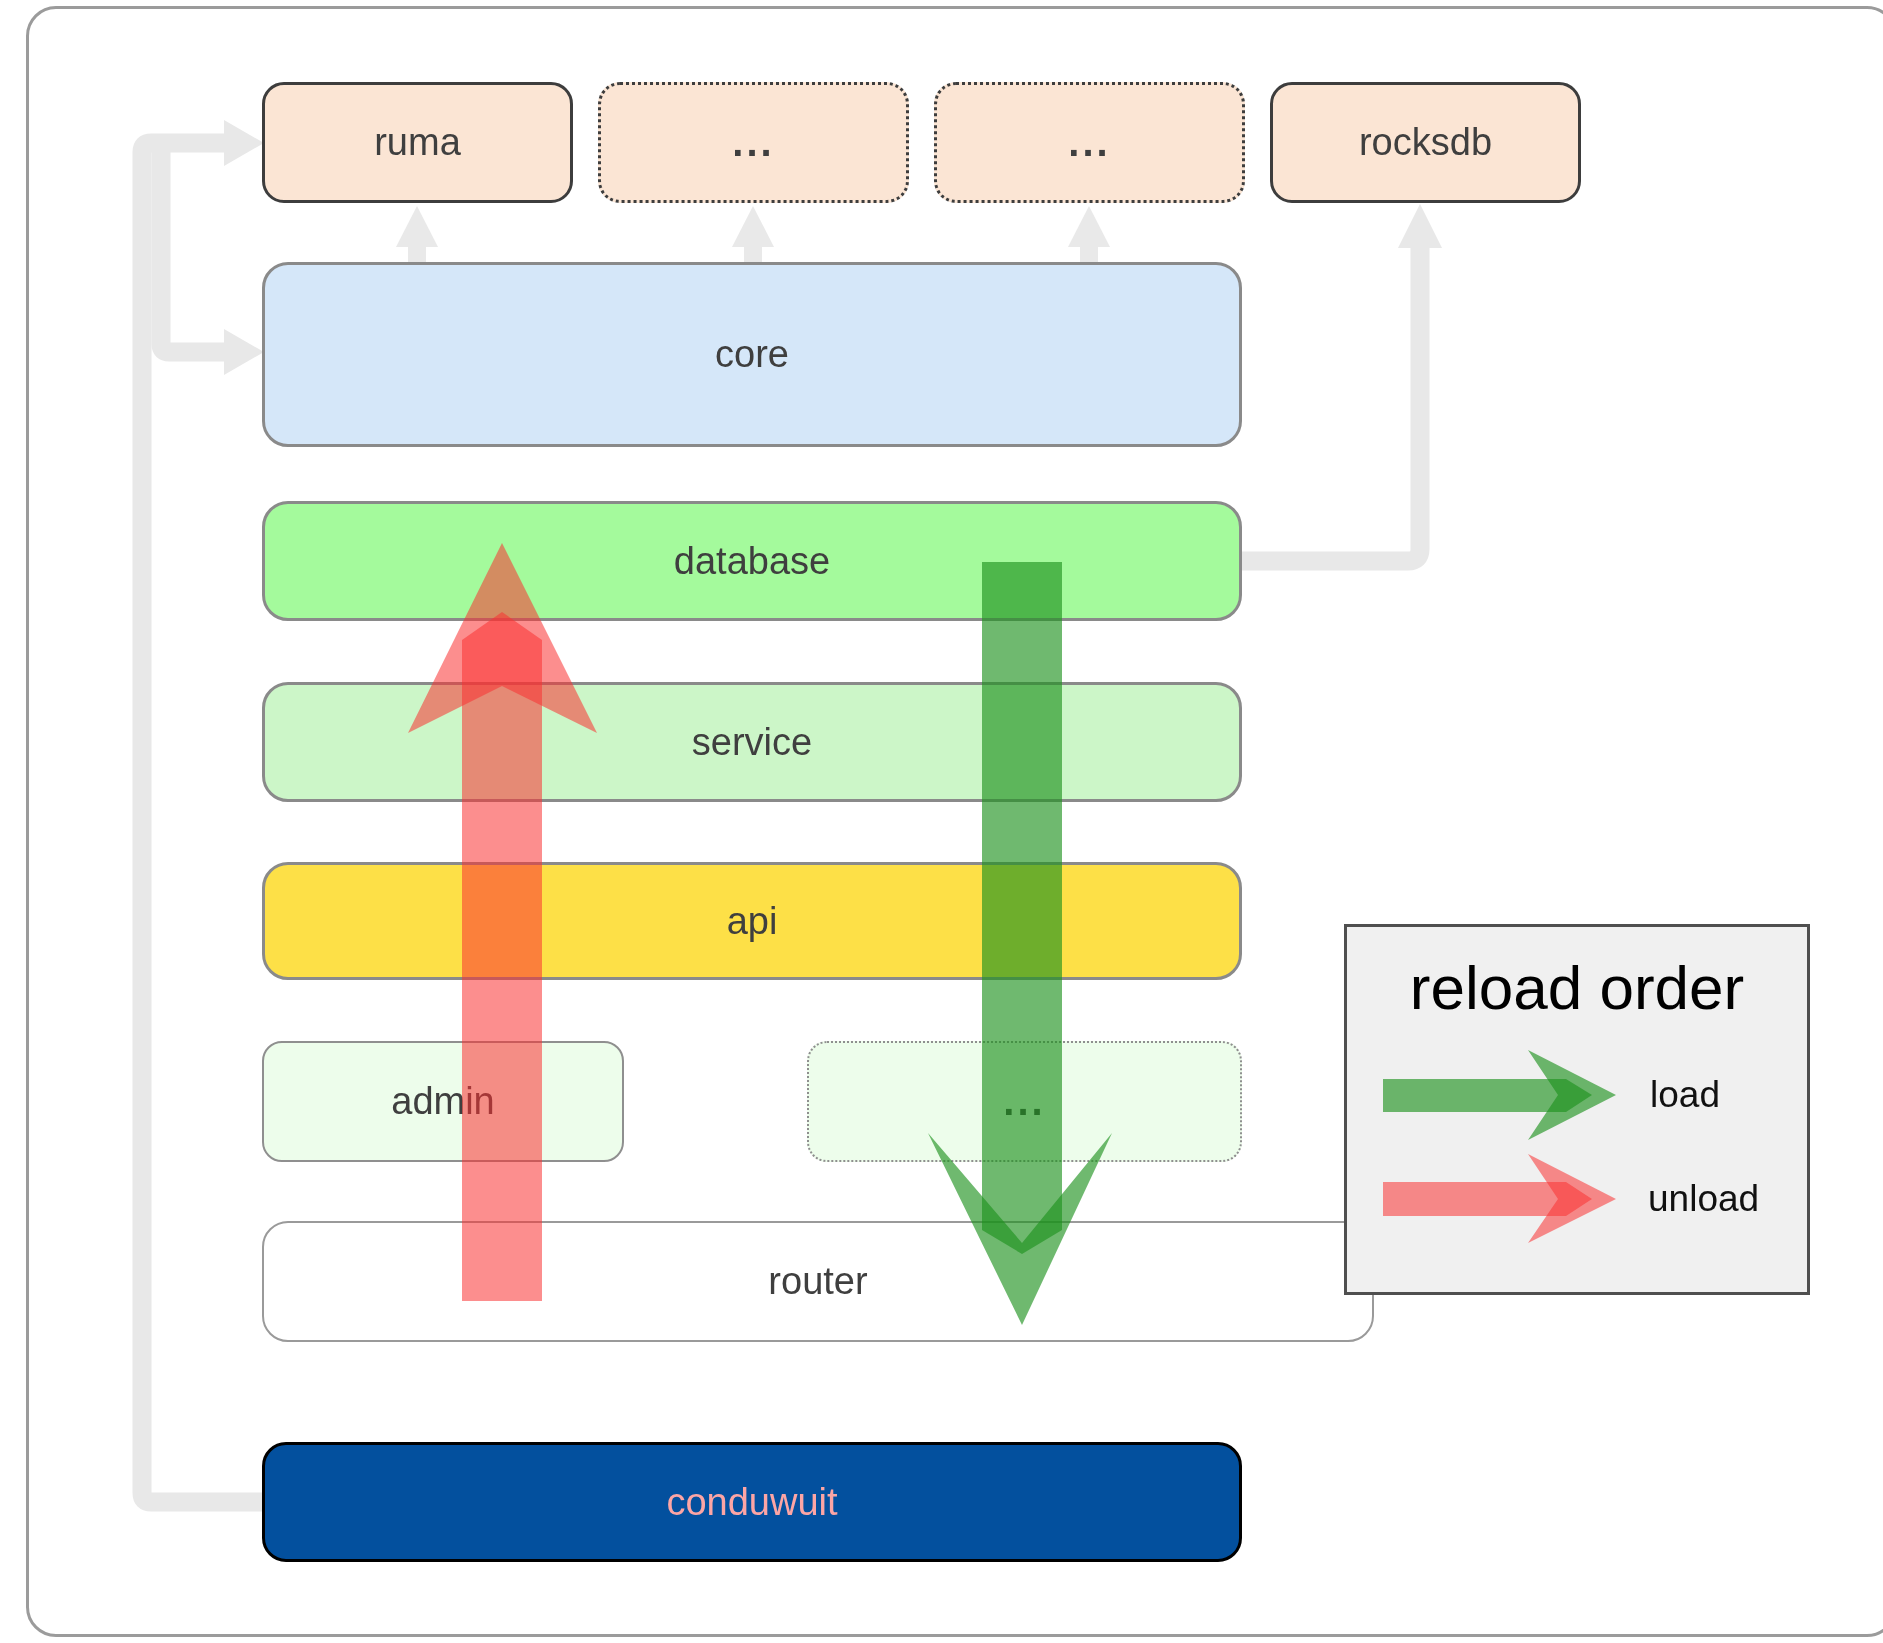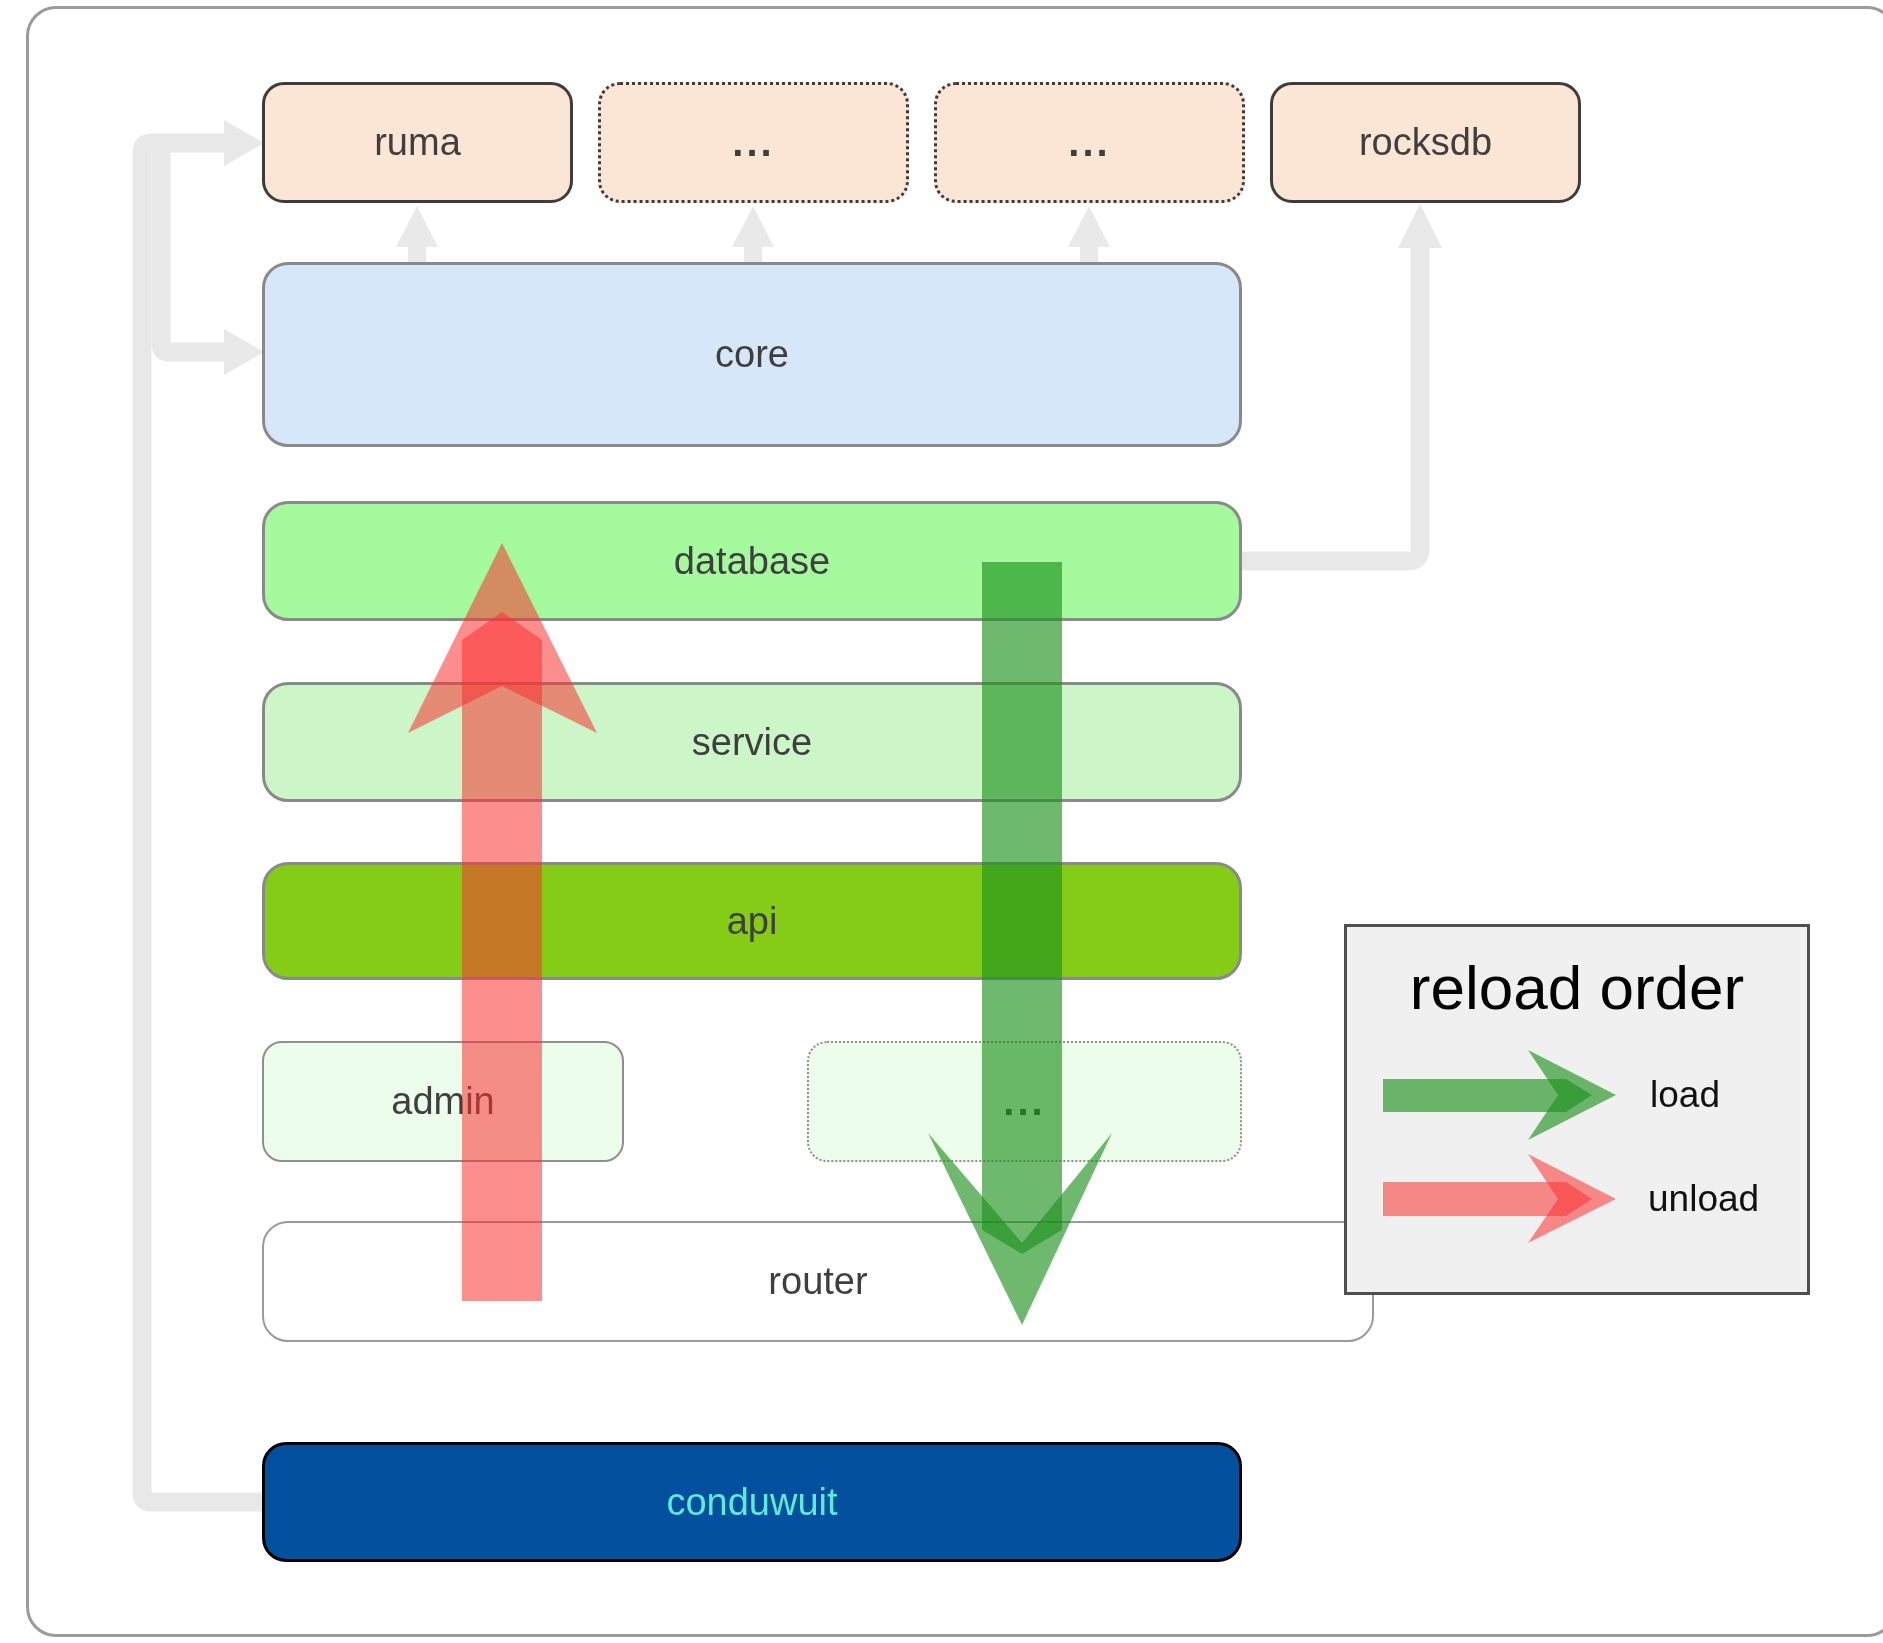--- a/index.html
+++ b/index.html
@@ -13,25 +13,25 @@
   .node{position:absolute;display:flex;align-items:center;justify-content:center;
         font-size:38px;color:#3f3f3f;box-sizing:border-box;border-radius:22px;z-index:2;}
   .dots{font-weight:700;letter-spacing:3px;font-size:40px;}
   #node-ruma      {left:242px;top:82px;width:311px;height:121px;background:#fbe5d4;border:3px solid #3d3d3d;}
   #node-ellipsis-1{left:578px;top:82px;width:311px;height:121px;background:#fbe5d4;border:3px dotted #3d3d3d;}
   #node-ellipsis-2{left:914px;top:82px;width:311px;height:121px;background:#fbe5d4;border:3px dotted #3d3d3d;}
   #node-rocksdb   {left:1250px;top:82px;width:311px;height:121px;background:#fbe5d4;border:3px solid #3d3d3d;}
   #node-core      {left:242px;top:262px;width:980px;height:185px;background:#d5e7f9;border:3px solid #8a8a8a;border-radius:26px;text-align:right;}
   #node-database  {left:242px;top:501px;width:980px;height:120px;background:#a4fa9c;border:3px solid #8a8a8a;border-radius:26px;}
   #node-service   {left:242px;top:682px;width:980px;height:120px;background:#ccf6c8;border:3px solid #8a8a8a;border-radius:26px;}
-  #node-api       {left:242px;top:862px;width:980px;height:118px;background:#84cc16;border:3px solid #8a8a8a;border-radius:26px;justify-content:center;}
+  #node-api       {left:242px;top:862px;width:980px;height:118px;background:#fde047;border:3px solid #8a8a8a;border-radius:26px;justify-content:center;}
   #node-admin     {left:242px;top:1041px;width:362px;height:121px;background:#edfdeb;border:2px solid #8f8f8f;border-radius:20px;}
   #node-ellipsis-3{left:787px;top:1041px;width:435px;height:121px;background:#edfdeb;border:2px dotted #8f8f8f;border-radius:20px;}
   #node-router    {left:242px;top:1221px;width:1112px;height:121px;background:#ffffff;border:2px solid #9a9a9a;border-radius:26px;}
-  #node-conduwuit {left:242px;top:1442px;width:980px;height:120px;background:#03509e;border:3px solid #000000;color:#5eead4;border-radius:24px;}
+  #node-conduwuit {left:242px;top:1442px;width:980px;height:120px;background:#03509e;border:3px solid #000000;color:#fca5a5;border-radius:24px;}
   #legend-box{position:absolute;left:1324px;top:924px;width:466px;height:371px;background:#f0f0f0;
               border:3px solid #4f4f4f;box-sizing:border-box;z-index:2;}
   #legend-title{position:absolute;left:1324px;top:952px;width:466px;text-align:center;
                 font-size:62px;color:#000;z-index:3;}
   #legend-load-label{position:absolute;left:1630px;top:1074px;font-size:37px;color:#111;z-index:3;}
   #legend-unload-label{position:absolute;left:1628px;top:1178px;font-size:37px;color:#111;z-index:3;}
 </style>
 </head>
 <body>
 

